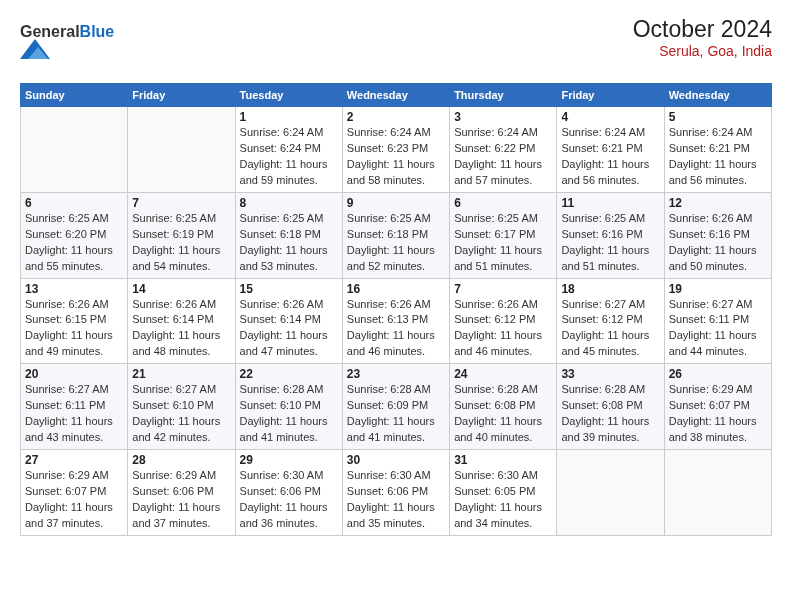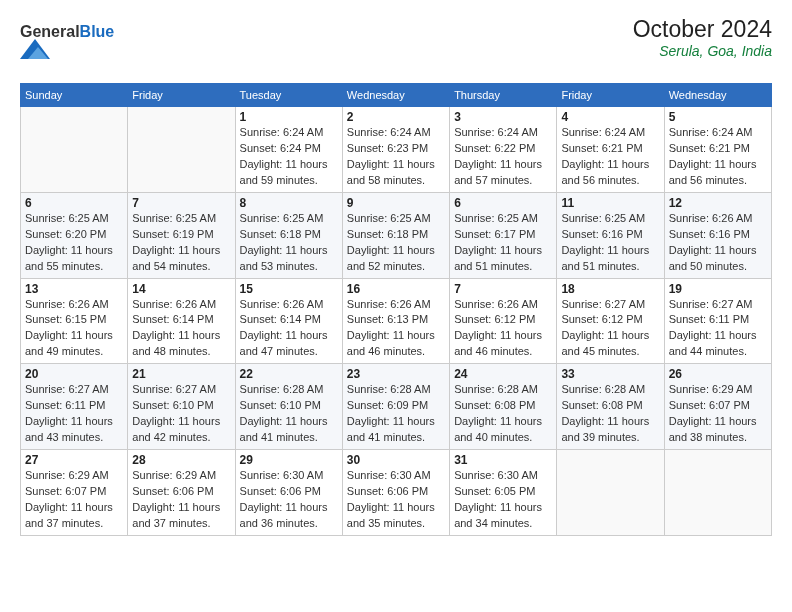--- a/index.html
+++ b/index.html
@@ -30,33 +30,32 @@
     .title-area {
       text-align: right;
     }
     .month-title {
       font-size: 23px;
       font-weight: normal;
       color: #222;
     }
     .subtitle {
       font-size: 14px;
-      color: #15803d;
-      font-style: italic;
+      color: #b91c1c;
     }
     table {
       width: 100%;
       border-collapse: collapse;
       table-layout: fixed;
     }
     thead tr th {
       background: #2e6dbe;
       color: #fff;
       font-size: 11px;
-      font-weight: normal;
+      font-weight: bold;
       padding: 5px 4px;
       text-align: left;
       border: 1px solid #2e6dbe;
     }
     tbody tr td {
       border: 1px solid #ccc;
       vertical-align: top;
       padding: 3px 4px;
       font-size: 9.2px;
       color: #222;

